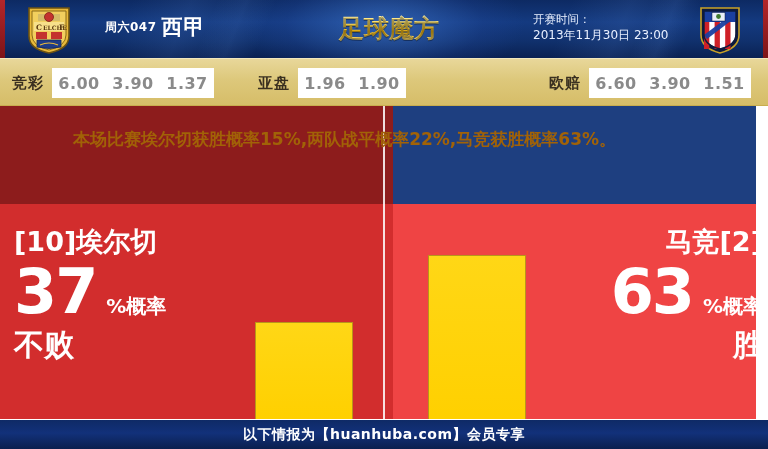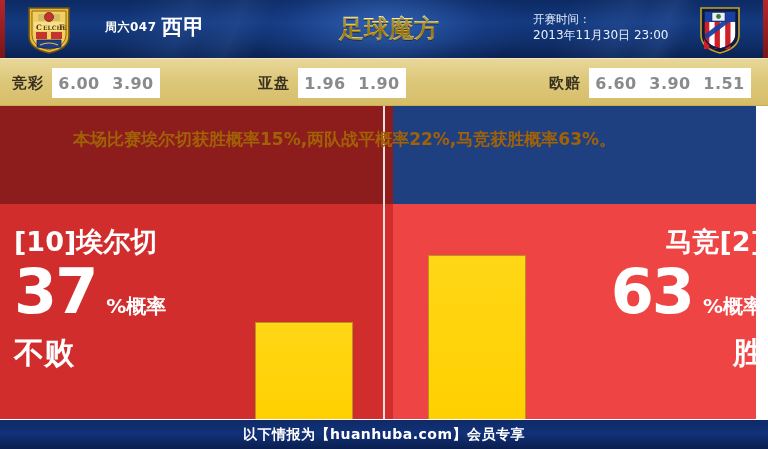--- a/index.html
+++ b/index.html
@@ -242,21 +242,21 @@
   .prob-unit {
     font-size: 20px;
     font-weight: bold;
     margin-left: 10px;
     white-space: nowrap;
   }
   .outcome {
     font-size: 30px;
     font-weight: bold;
     line-height: 36px;
-    margin-top: 12px;
+    margin-top: 4px;
     white-space: nowrap;
   }
 
   
   .footer {
     position: absolute;
     left: 0; top: 419px;
     width: 768px; height: 30px;
     background: linear-gradient(180deg,#0f2a66 0%, #12317a 45%, #0a1f4e 100%);
     border-top: 1px solid #ffffff;
@@ -328,20 +328,21 @@
       <circle cx="21.5" cy="11.5" r="2.4" fill="#3f7a2e"></circle>
       <path d="M7 6 H39 V29 Q39 40 23 44 Q7 40 7 29 Z" fill="none" stroke="#0d1b3e" stroke-width="1.4"></path>
     </svg>
   </div>
 
   <div class="odds-bar">
     <div class="odds-group g1">
       <span class="odds-title">竞彩</span>
       <span class="odds-cell">6.00</span>
       <span class="odds-cell">3.90</span>
+      <span class="odds-cell">1.37</span>
     </div>
     <div class="odds-group g2">
       <span class="odds-title">亚盘</span>
       <span class="odds-cell">1.96</span>
       <span class="odds-cell">1.90</span>
     </div>
     <div class="odds-group g3">
       <span class="odds-title">欧赔</span>
       <span class="odds-cell">6.60</span>
       <span class="odds-cell">3.90</span>

